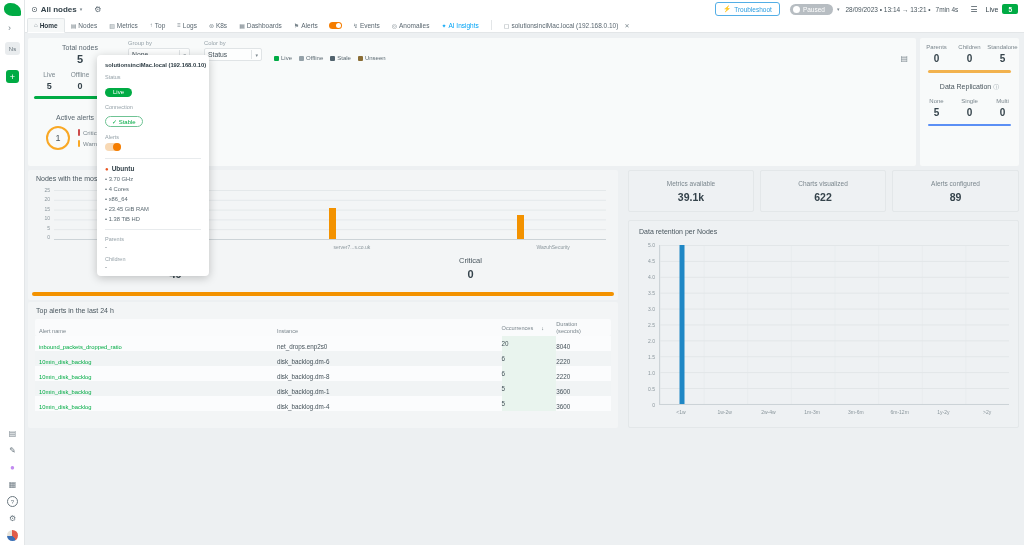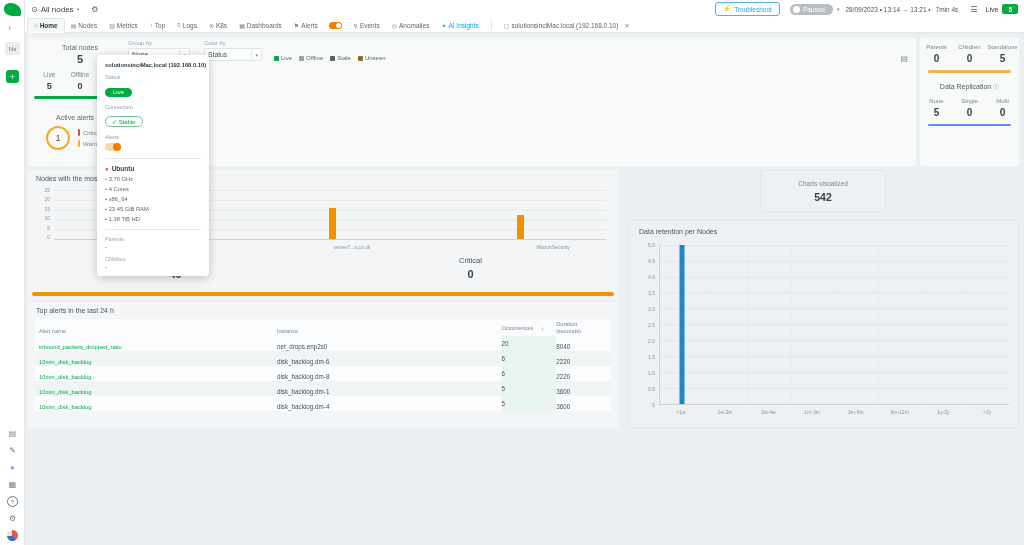--- a/index.html
+++ b/index.html
@@ -15,21 +15,21 @@
   .rail-bottom { position:absolute; left:0; bottom:4px; width:25px; display:flex; flex-direction:column; align-items:center; gap:6px; }
   .rail-ico { font-size:8px; color:#6b7880; width:11px; height:11px; display:flex; align-items:center; justify-content:center; }
   .rail-ico.purple { color:#c18bf0; }
   .rail-ico.help { border:1px solid #6b7880; border-radius:50%; font-size:6px; }
   .rail-avatar-bottom { width:11px; height:11px; border-radius:50%; background:conic-gradient(#e05b49 0 40%, #3b6fb5 40% 72%, #e8e3da 72% 100%); }
 
   
   .topbar { position:absolute; left:25px; top:0; right:0; height:18px; background:#fff; display:flex; align-items:center; padding:0 6px; z-index:60; }
   .scope { display:flex; align-items:center; gap:3px; }
   .scope .ic { font-size:8px; color:#49565e; }
-  .scope .lbl { font-size:8px; font-weight:normal; color:#35434b; }
+  .scope .lbl { font-size:8px; font-weight:bold; color:#35434b; }
   .caret { font-size:5px; color:#7a868d; }
   .top-gear { font-size:8px; color:#5a6770; margin-left:12px; }
   .top-spacer { flex:1; }
   .btn-troubleshoot { display:flex; align-items:center; gap:3px; border:1px solid #53aee6; border-radius:3px; color:#2b9de0; font-size:6.5px; padding:2px 7px; background:#fff; }
   .pill-paused { display:flex; align-items:center; gap:3px; background:#b7bdc2; border-radius:8px; color:#fff; font-size:6.5px; padding:2px 8px 2px 3px; margin-left:10px; }
   .pill-paused .knob { width:7px; height:7px; background:#fff; border-radius:50%; }
   .daterange { font-size:6.5px; color:#49565e; margin-left:6px; }
   .duration { font-size:6.5px; color:#49565e; margin-left:5px; }
   .menu-ico { font-size:8px; color:#49565e; margin-left:12px; }
   .live-lbl { font-size:7px; color:#35434b; margin-left:8px; }
@@ -493,23 +493,31 @@
         <div class="c-name"><span class="a-name">10min_disk_backlog</span></div>
         <div class="c-inst"><span class="a-val">disk_backlog.dm-4</span></div>
         <div class="c-occ">
             <span class="a-val">5</span>
           </div>
         <div class="c-dur"><span class="a-val">3600</span></div>
       </div>
     </div>
   </section>
 
+  <div class="stat-card" id="stat0">
+    <div class="l">Metrics available</div>
+    <div class="v">39.1k</div>
+  </div>
   <div class="stat-card" id="stat1">
     <div class="l">Charts visualized</div>
-    <div class="v">542</div>
+    <div class="v">622</div>
+  </div>
+  <div class="stat-card" id="stat2">
+    <div class="l">Alerts configured</div>
+    <div class="v">89</div>
   </div>
 
   <section class="retCard">
     <div class="ret-title">Data retention per Nodes</div>
     <div class="ret-yticks">
       <span>5.0</span>
         <span>4.5</span>
         <span>4.0</span>
         <span>3.5</span>
         <span>3.0</span>

